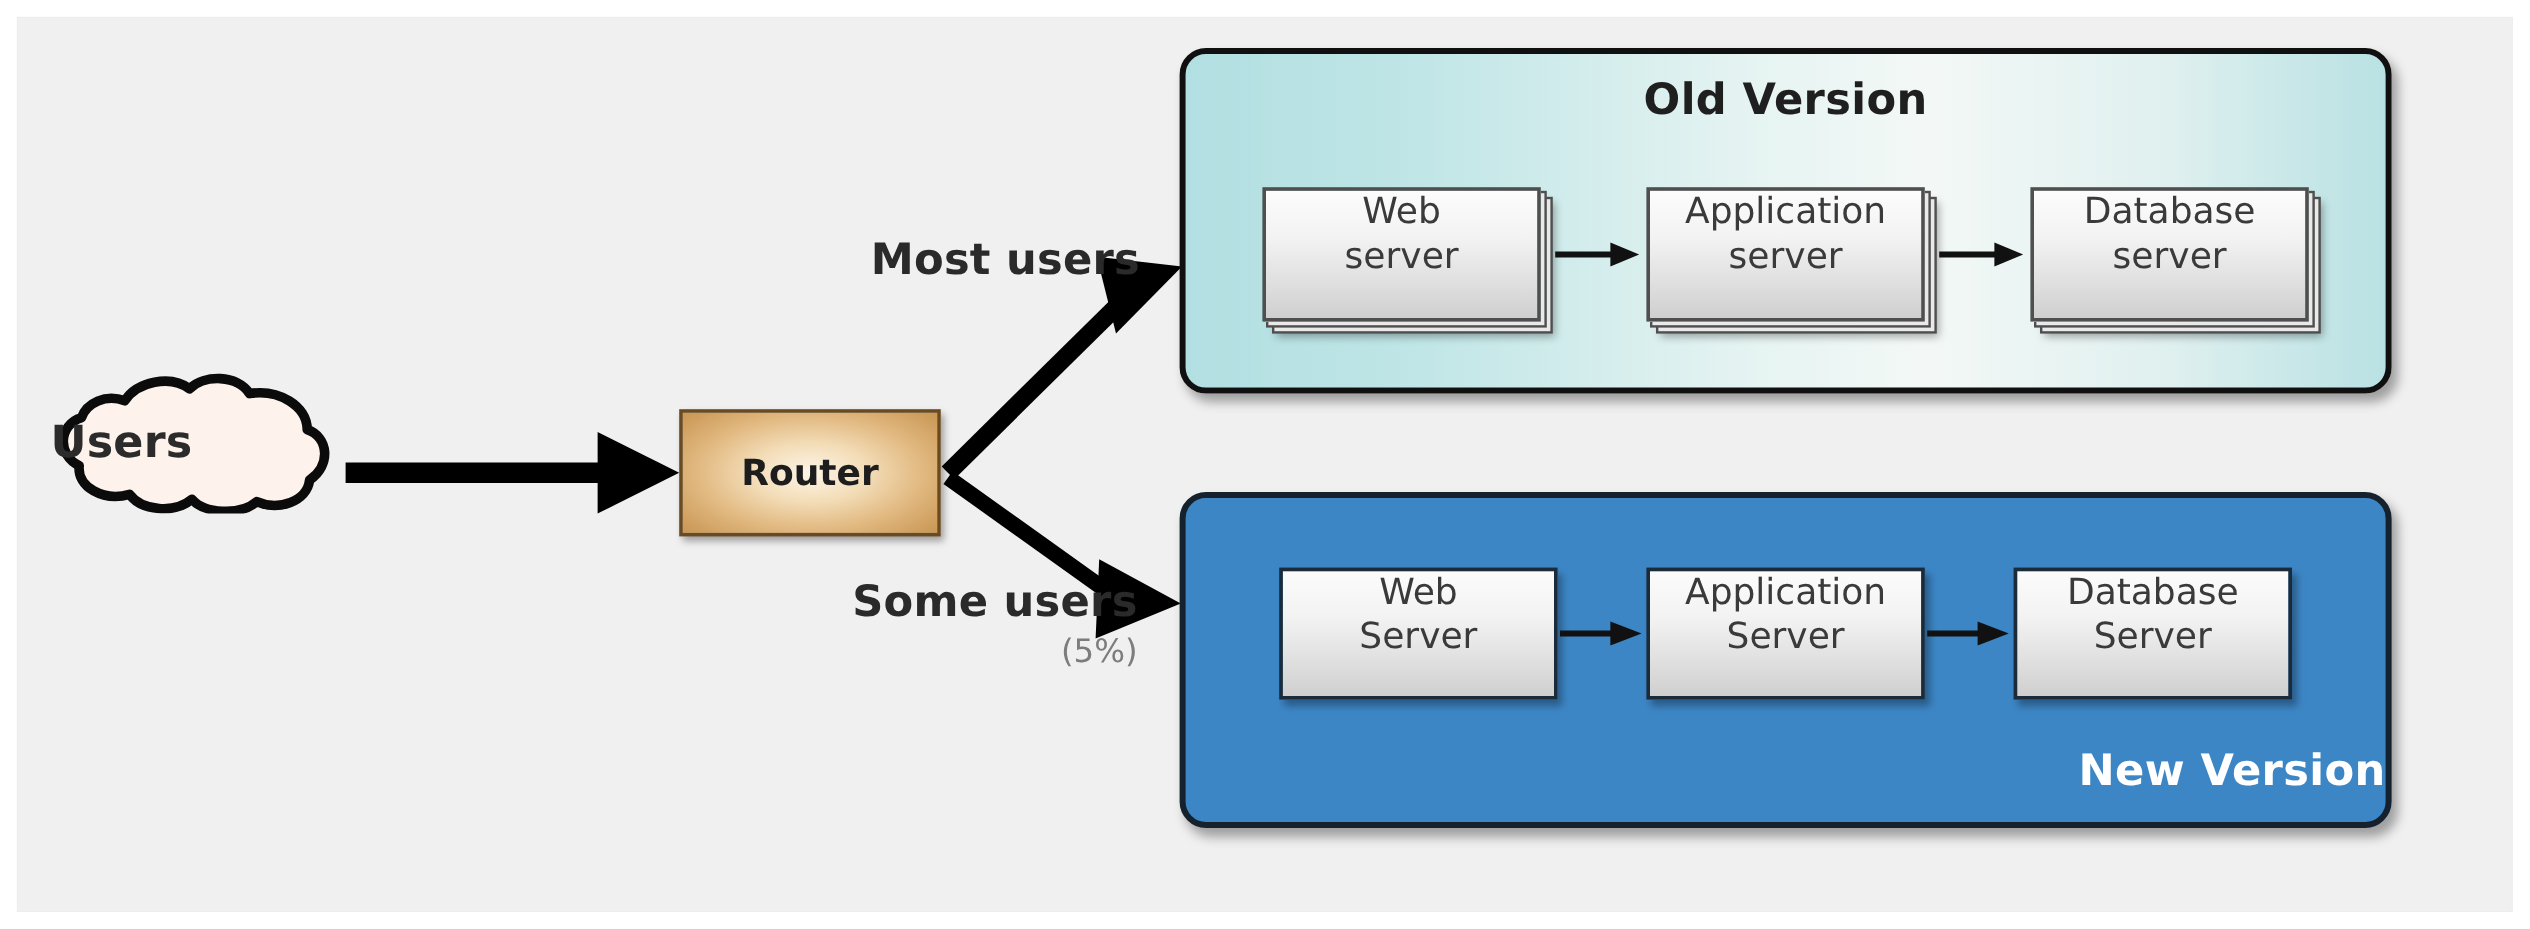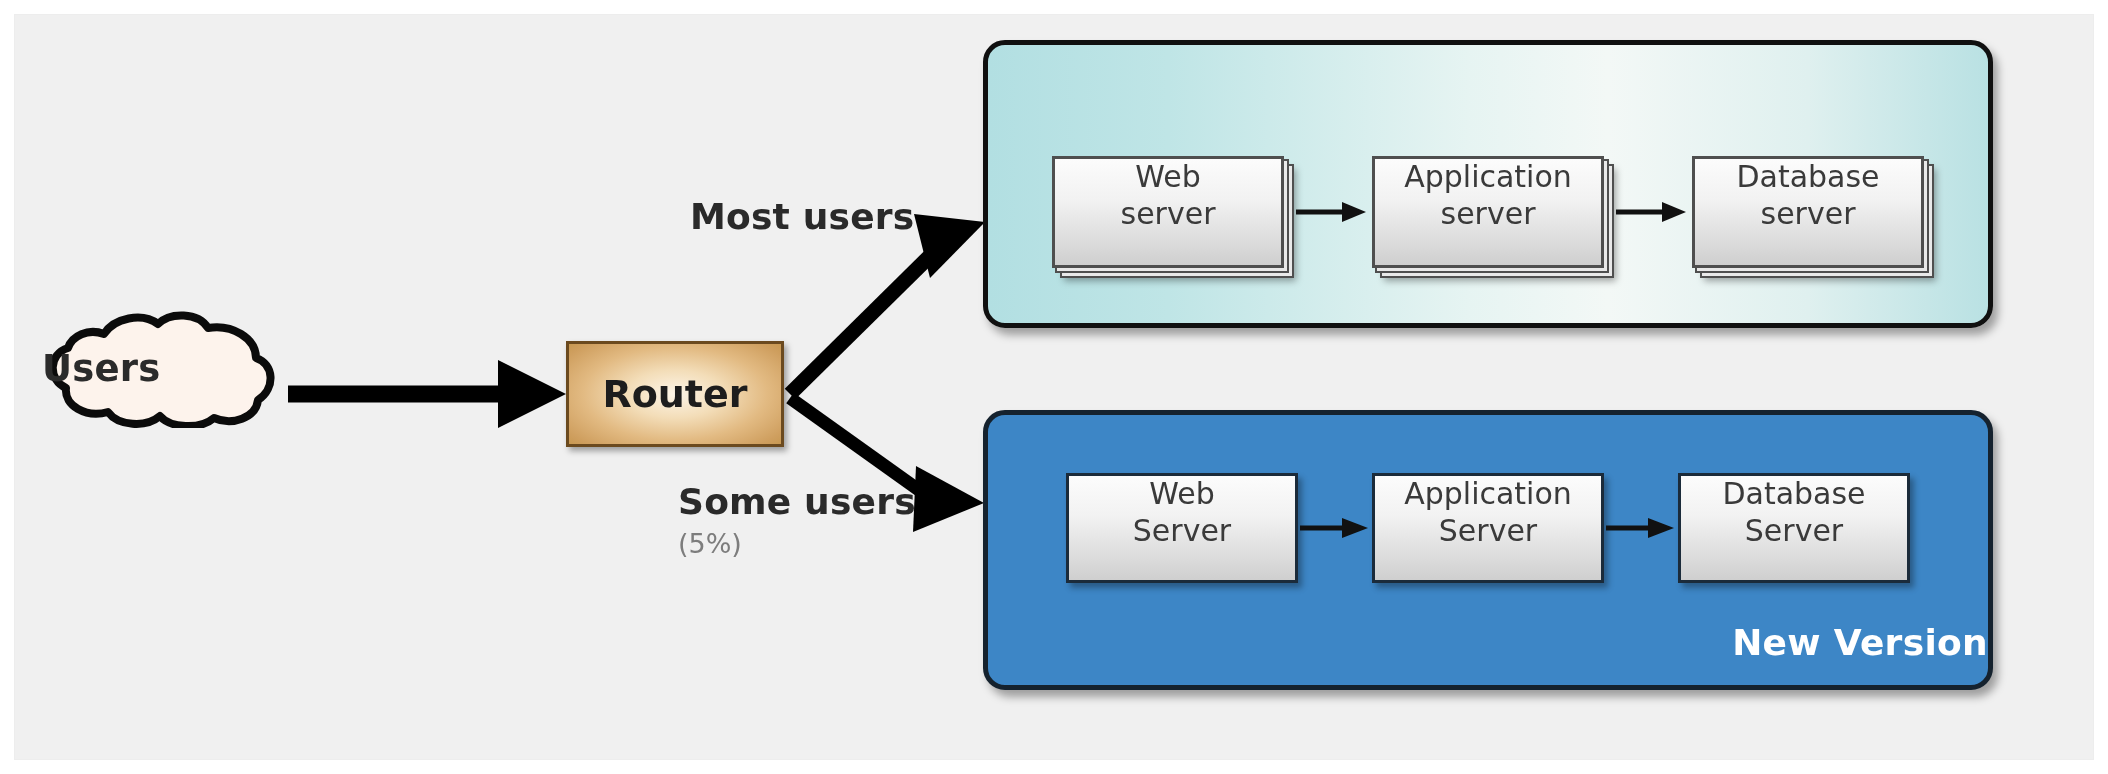--- a/index.html
+++ b/index.html
@@ -78,30 +78,30 @@
         #f3ddb8 32%,
         #e2ba82 62%,
         #cf9f5f 88%,
         #c6974f 100%);
     box-shadow: 3px 4px 6px rgba(0,0,0,.35);
     display: flex;
     align-items: center;
     justify-content: center;
   }
   #router-label {
-    font-size: 38px;
+    font-size: 30px;
     font-weight: 700;
     color: #1d1d1d;
     text-align: center;
   }
 
   
   .split-label {
     position: absolute;
-    text-align: left;
+    text-align: right;
     white-space: nowrap;
   }
   .split-title {
     font-size: 36px;
     font-weight: 700;
     color: #2a2a2a;
     letter-spacing: .2px;
   }
   .split-pct {
     font-size: 27px;
@@ -282,20 +282,21 @@
 
   <div id="label-most" class="split-label">
     <div class="split-title">Most users</div>
   </div>
   <div id="label-some" class="split-label">
     <div class="split-title">Some users</div>
     <div class="split-pct">(5%)</div>
   </div>
 
   <div id="panel-old" class="panel">
+    <div id="panel-old-title">Old Version</div>
     <div id="panel-old-row">
 
       <div class="node node-stacked">
         <span class="node-line">Web</span>
         <span class="node-line">server</span>
       </div>
 
       <div class="connector gap-stacked">
         <svg width="88" height="26" viewBox="0 0 88 26" xmlns="http://www.w3.org/2000/svg">
           <line x1="12" y1="13" x2="60" y2="13" stroke="#111" stroke-width="5"></line>

